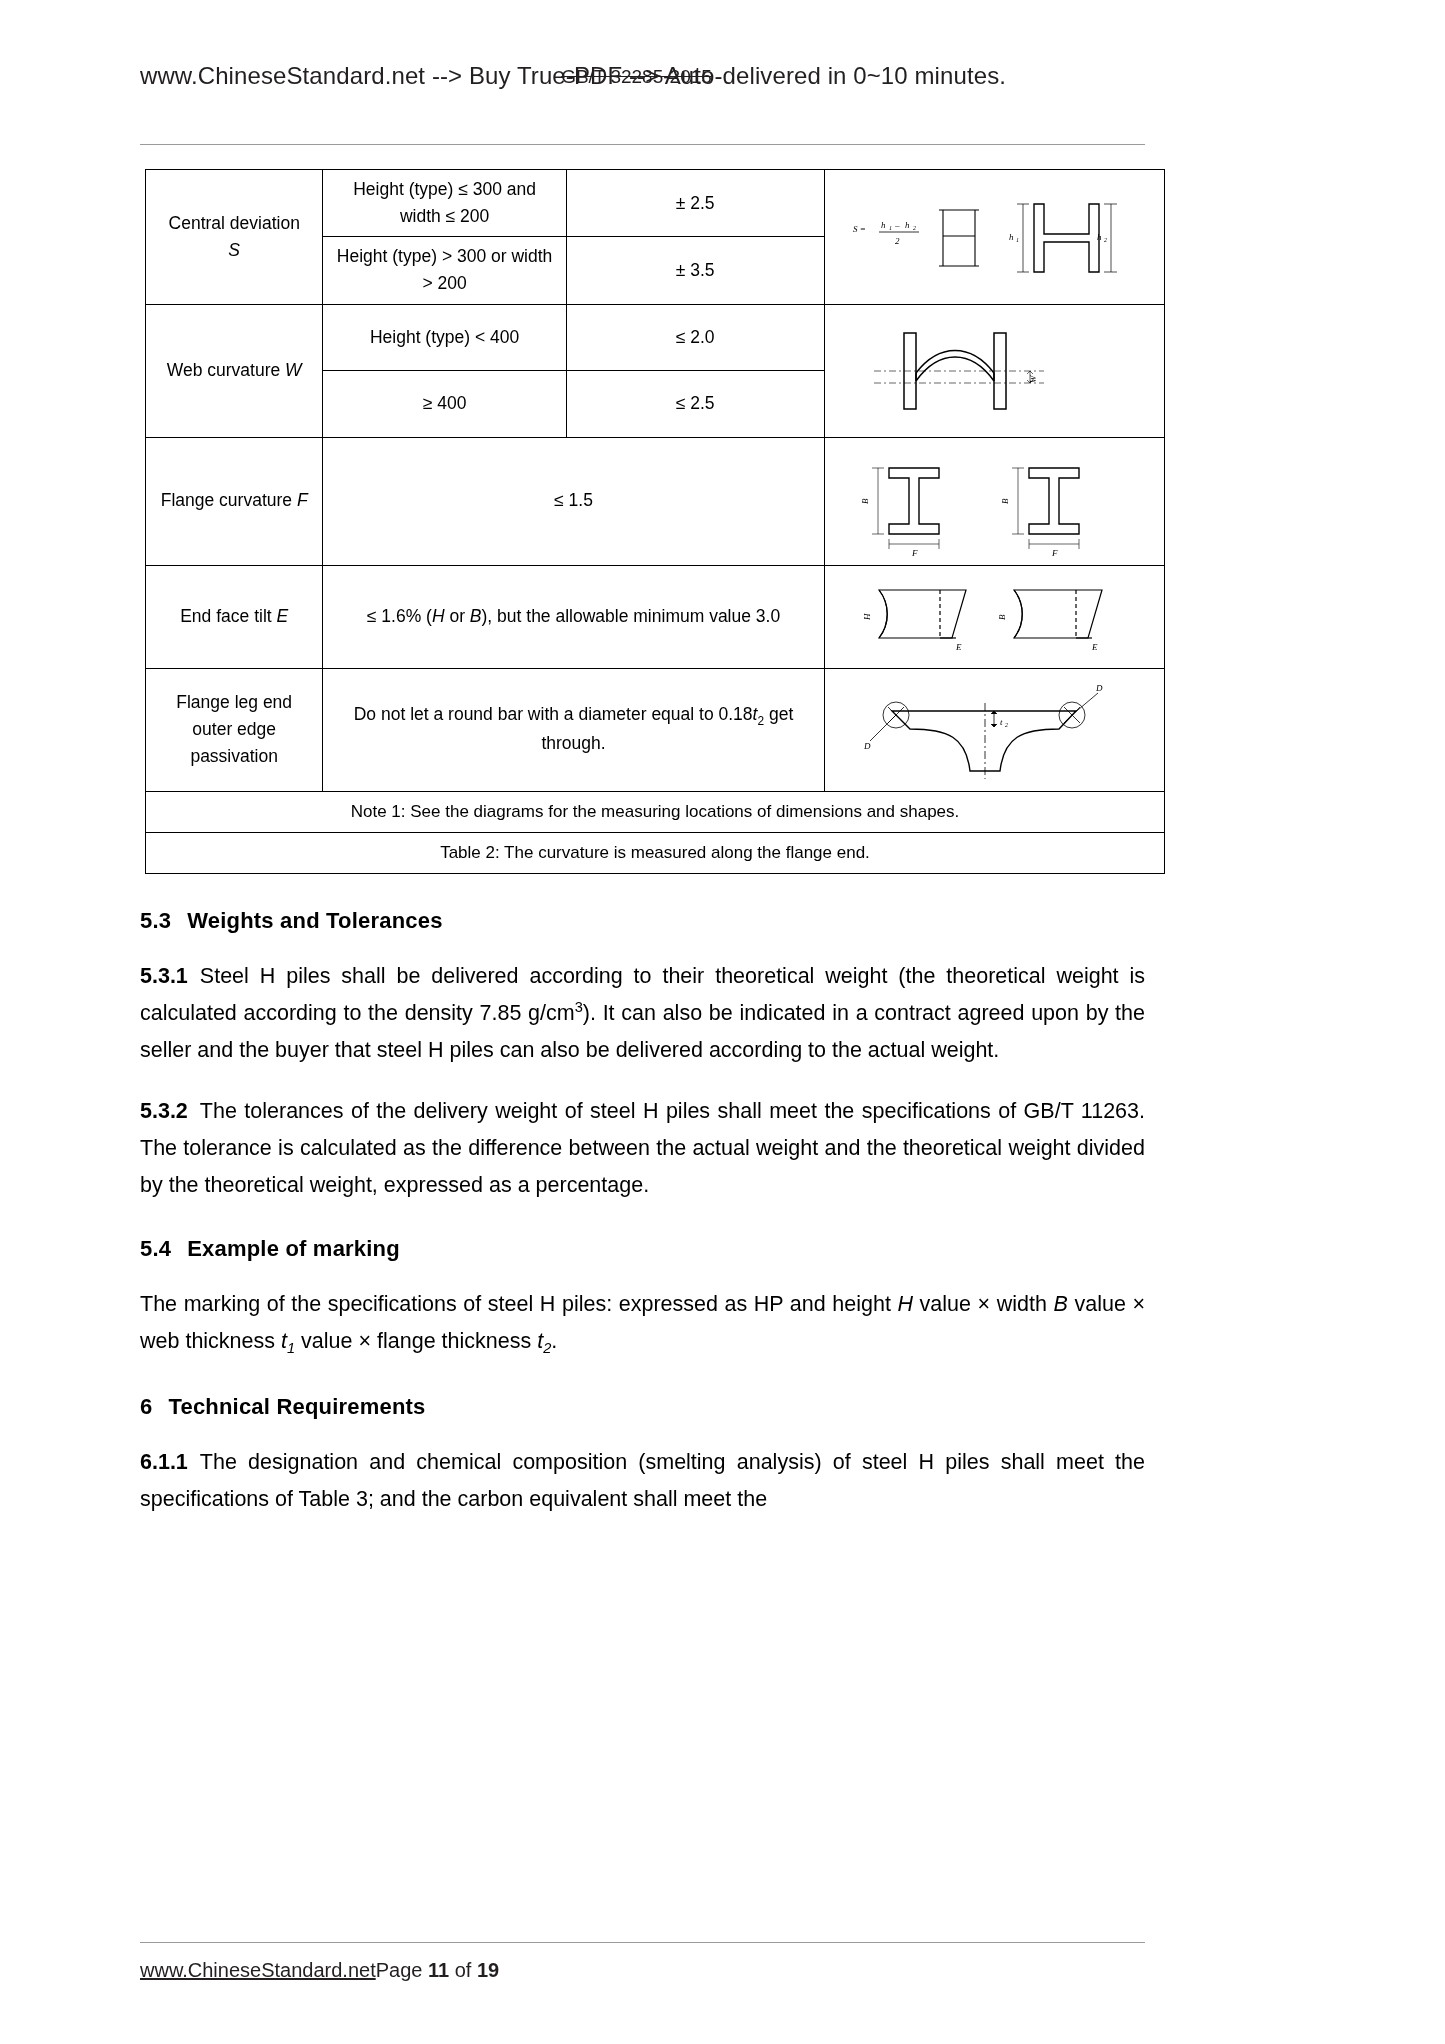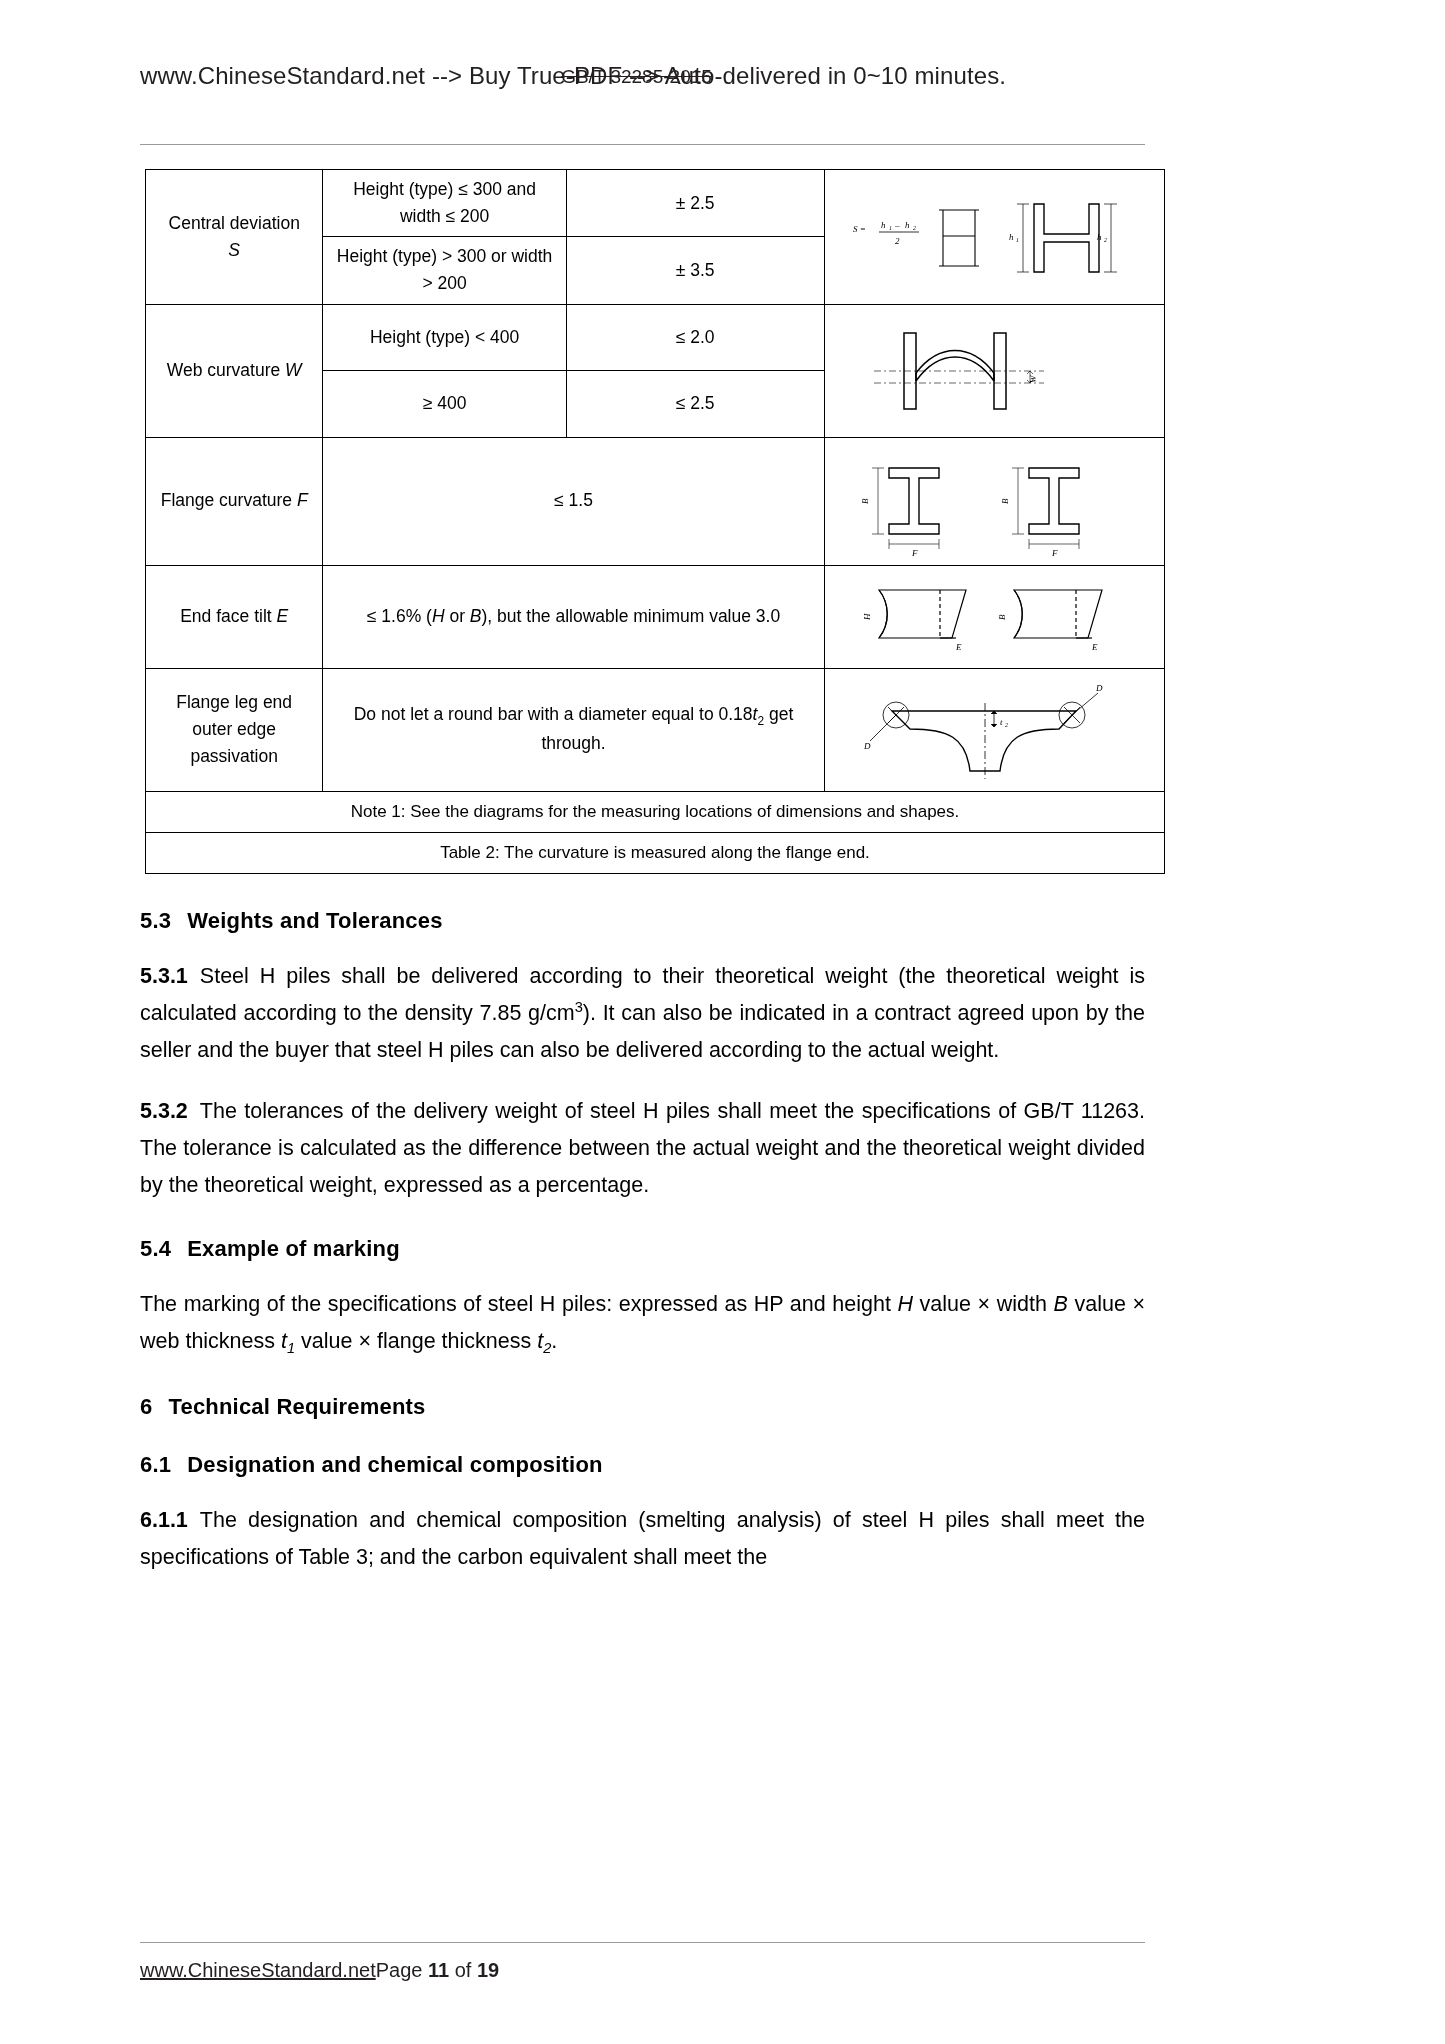--- a/index.html
+++ b/index.html
@@ -381,23 +381,20 @@
     </h3>
 
     <p class="para">
       The marking of the specifications of steel H piles: expressed as HP and height <span class="italic">H</span> value × width <span class="italic">B</span> value × web thickness <span class="italic">t<sub>1</sub></span> value × flange thickness <span class="italic">t<sub>2</sub></span>.
     </p>
 
     <h3 class="sec">
       <span class="num">6</span><span>Technical Requirements</span>
     </h3>
 
-    <h3 class="sec">
-      <span class="num">6.1</span><span>Designation and chemical composition</span>
-    </h3>
 
     <p class="para">
       <span class="num">6.1.1</span><span>The designation and chemical composition (smelting analysis) of steel H piles shall meet the specifications of Table 3; and the carbon equivalent shall meet the</span>
     </p>
   </div>
 
   <div class="footer">
     <div class="footer-rule"></div>
     <div class="footer-row">
       <span class="footer-left">www.ChineseStandard.net</span>

